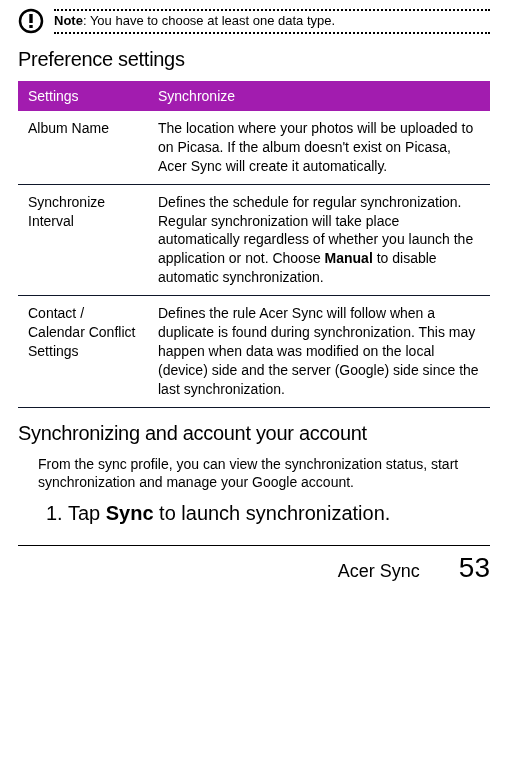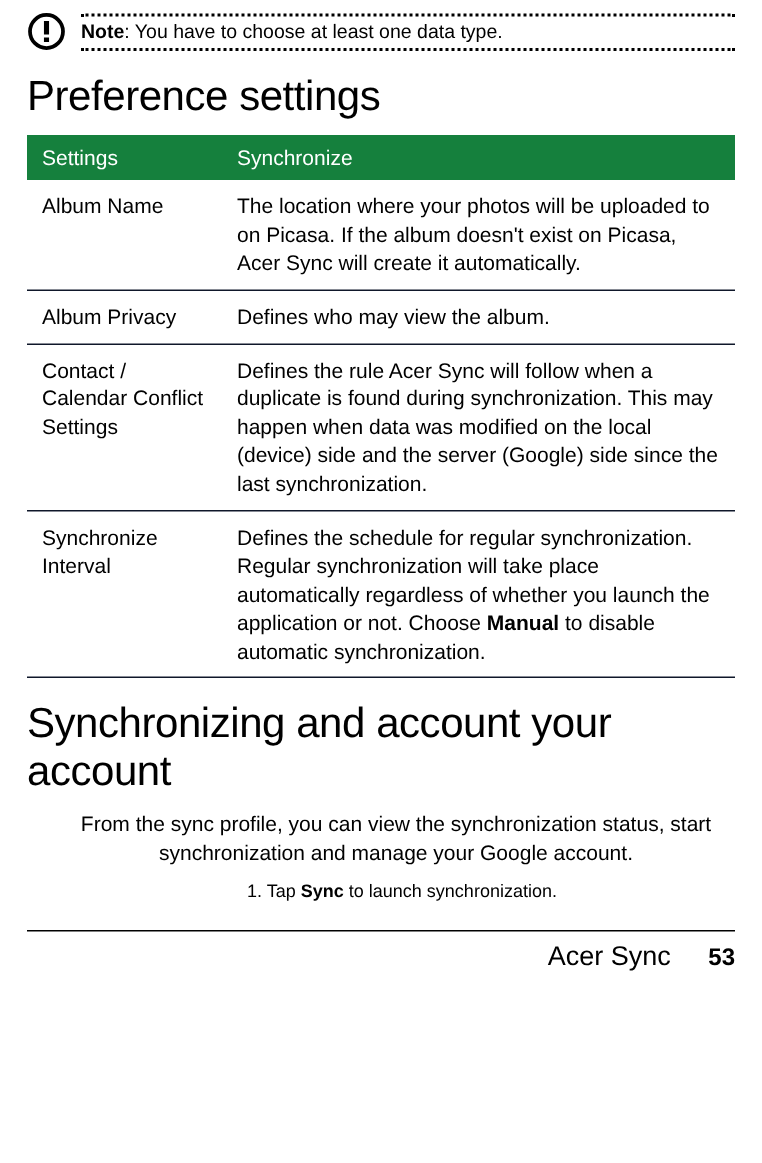--- a/index.html
+++ b/index.html
@@ -20,69 +20,67 @@
   }
   .note-icon svg { display:block; }
   .dashed-top, .dashed-bottom {
     border-top: 2px dotted #000;
     height: 0;
   }
   .note-body { flex: 1; }
   .note-text { font-size: 13px; padding: 2px 0 4px 0; }
   .note-text b { font-weight: 700; }
   h1.section {
-    font-size: 28px;
+    font-size: 20px;
     font-weight: 400;
     margin: 14px 0 10px 0;
     letter-spacing: -0.3px;
   }
   table.settings {
     width: 100%;
     border-collapse: collapse;
     font-size: 14px;
   }
   table.settings thead th {
-    background: #15803d;
+    background: #a21caf;
     color: #fff;
     text-align: left;
     font-weight: 400;
     padding: 7px 10px;
   }
   table.settings tbody td {
     padding: 8px 10px;
     vertical-align: top;
     border-bottom: 1px solid #0f172a;
     line-height: 1.35;
   }
   table.settings tbody td:first-child { width: 130px; }
   .intro {
     font-size: 14px;
     margin: 10px 0 8px 20px;
     line-height: 1.35;
-    text-align: center;
   }
   .step {
-    font-size: 12px;
+    font-size: 20px;
     margin-left: 28px;
     line-height: 1.35;
-    text-align: center;
   }
   .footer-rule {
     border-top: 1px solid #000;
     margin-top: 18px;
   }
   .footer {
     display: flex;
     justify-content: flex-end;
     align-items: baseline;
-    gap: 25px;
+    gap: 39px;
     padding: 6px 0 0 0;
   }
   .footer-label { font-size: 18px; }
-  .footer-page { font-size: 16px; font-weight: 700; }
+  .footer-page { font-size: 28px; font-weight: 400; }
   .bold { font-weight: 700; }
 </style>
 </head>
 <body>
 
 <div class="note-block">
   <span class="note-icon">
     <svg width="26" height="26" viewBox="0 0 26 26">
       <circle cx="13" cy="13" r="11" fill="none" stroke="#000" stroke-width="2.5"></circle>
       <rect x="11.3" y="6" width="3.4" height="9" fill="#000"></rect>
@@ -106,30 +104,26 @@
       <th>Settings</th>
       <th>Synchronize</th>
     </tr>
   </thead>
   <tbody>
     <tr>
       <td>Album Name</td>
       <td>The location where your photos will be uploaded to on Picasa. If the album doesn't exist on Picasa, Acer Sync will create it automatically.</td>
     </tr>
     <tr>
-      <td>Album Privacy</td>
-      <td>Defines who may view the album.</td>
+      <td>Synchronize Interval</td>
+      <td><span>Defines the schedule for regular synchronization. Regular synchronization will take place automatically regardless of whether you launch the application or not. Choose </span><span class="bold">Manual</span><span> to disable automatic synchronization.</span></td>
     </tr>
     <tr>
       <td>Contact / Calendar Conflict Settings</td>
       <td>Defines the rule Acer Sync will follow when a duplicate is found during synchronization. This may happen when data was modified on the local (device) side and the server (Google) side since the last synchronization.</td>
-    </tr>
-    <tr>
-      <td>Synchronize Interval</td>
-      <td><span>Defines the schedule for regular synchronization. Regular synchronization will take place automatically regardless of whether you launch the application or not. Choose </span><span class="bold">Manual</span><span> to disable automatic synchronization.</span></td>
     </tr>
   </tbody>
 </table>
 
 <h1 class="section">Synchronizing and account your account</h1>
 
 <p class="intro">From the sync profile, you can view the synchronization status, start synchronization and manage your Google account.</p>
 
 <p class="step">
   <span>1.</span>

